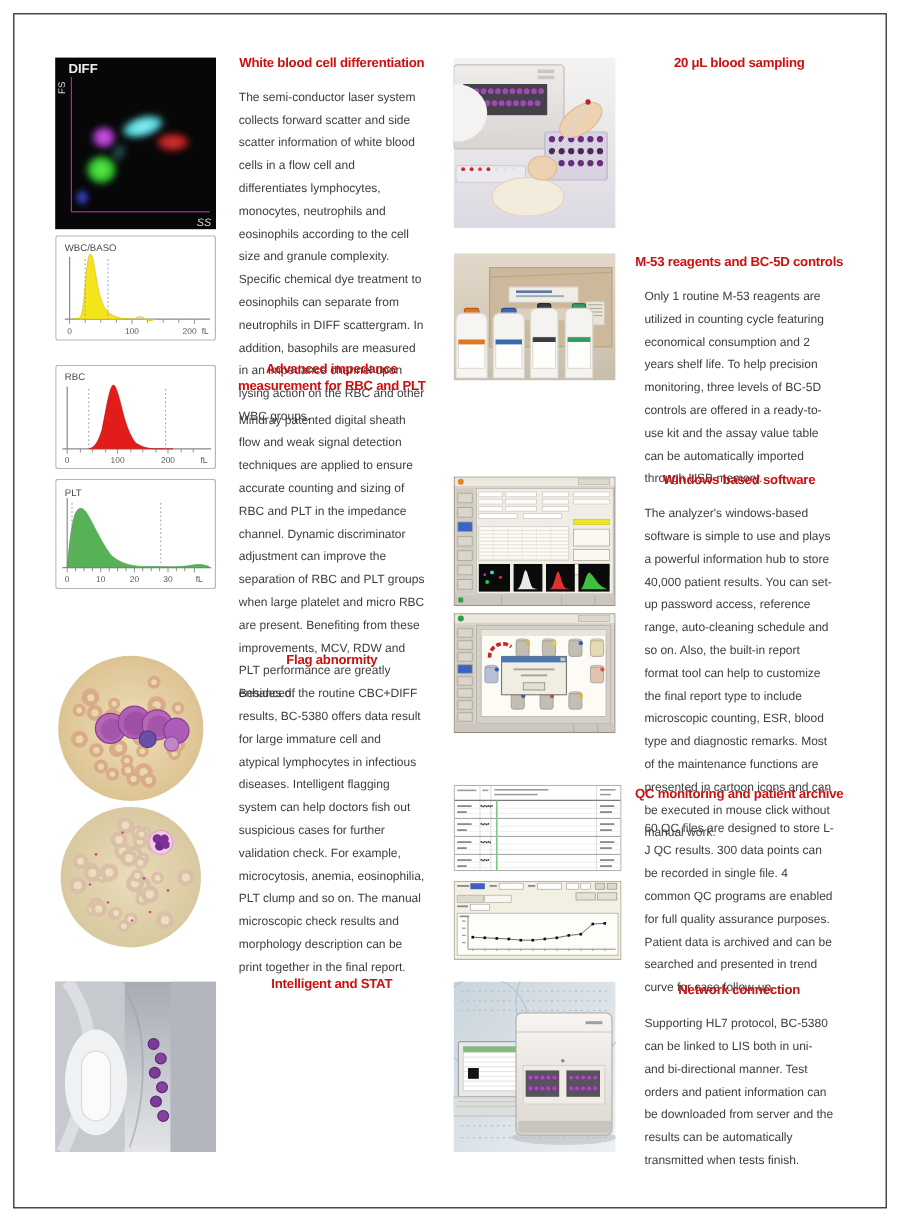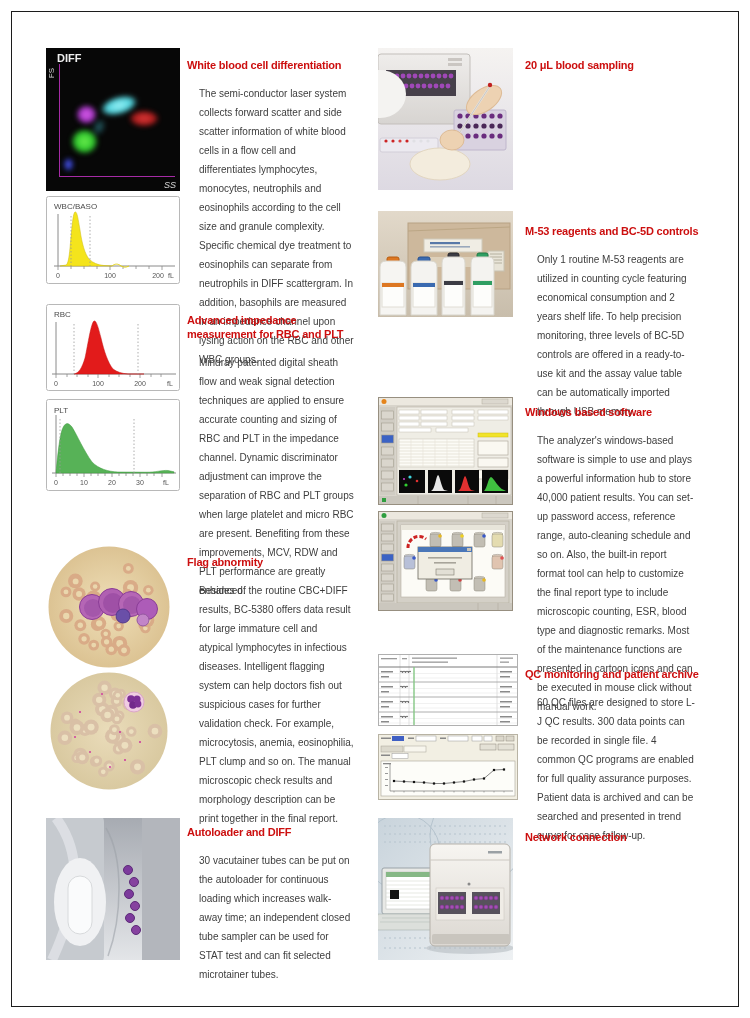--- a/index.html
+++ b/index.html
@@ -2,22 +2,22 @@
 <html><head>
 <meta charset="utf-8">
 <style>
   html,body{margin:0;padding:0;}
   body{width:750px;height:1018px;background:#ffffff;position:relative;
        font-family:"Liberation Sans",sans-serif;overflow:hidden;}
   .frame{position:absolute;left:11px;top:11px;right:11px;bottom:11px;
          border:1.5px solid #1c1c1c;pointer-events:none;}
   .abs{position:absolute;}
   .txt{position:absolute;}
-  .txt h3{margin:12px 0 7px 0;font-size:11px;line-height:14px;letter-spacing:-0.2px;
-          color:#cc0f0f;font-weight:bold;}
+  .txt h3{margin:0 0 7px 0;font-size:11px;line-height:14px;letter-spacing:-0.2px;
+          color:#cc0f0f;font-weight:bold;text-align:center;}
   .txt p{margin:12px;font-size:10px;line-height:19px;color:#3d3d3d;}
   
   .diff{background:#070707;overflow:hidden;}
   .diff .dt{position:absolute;left:11px;top:4px;color:#efefef;font-size:11px;font-weight:bold;text-align:right;}
   .diff .fs{position:absolute;left:1px;top:20px;color:#d8d8d8;font-size:8px;
             writing-mode:vertical-rl;transform:rotate(180deg);}
   .diff .ss{position:absolute;right:4px;bottom:1px;color:#d8d8d8;font-size:9px;font-style:italic;}
   .diff .ax-v{position:absolute;left:13px;top:16px;width:1px;height:112px;background:#a62ba6;}
   .diff .ax-h{position:absolute;left:13px;top:128px;width:116px;height:1px;background:#a62ba6;}
   .blob{position:absolute;border-radius:50%;filter:blur(2.5px);}
@@ -304,22 +304,21 @@
   <h3>Advanced impedance measurement for RBC and PLT</h3>
   <p>Mindray patented digital sheath flow and weak signal detection techniques are applied to ensure accurate counting and sizing of RBC and PLT in the impedance channel. Dynamic discriminator adjustment can improve the separation of RBC and PLT groups when large platelet and micro RBC are present. Benefiting from these improvements, MCV, RDW and PLT performance are greatly enhanced.</p>
 </div>
 
 <div class="txt" style="left:187px;top:543px;width:179px">
   <h3>Flag abnormity</h3>
   <p>Besides of the routine CBC+DIFF results, BC-5380 offers data result for large immature cell and atypical lymphocytes in infectious diseases. Intelligent flagging system can help doctors fish out suspicious cases for further validation check. For example, microcytosis, anemia, eosinophilia, PLT clump and so on. The manual microscopic check results and morphology description can be print together in the final report.</p>
 </div>
 
 <div class="txt" style="left:187px;top:813px;width:179px">
-  <h3>Autoloader and DIFF</h3>
-  <p>30 vacutainer tubes can be put on the autoloader for continuous loading which increases walk-away time; an independent closed tube sampler can be used for STAT test and can fit selected microtainer tubes.</p>
+  <h3>Intelligent and STAT</h3>
 </div>
 
 <svg class="abs" style="left:378px;top:48px" width="135" height="142" viewBox="0 0 135 142">
   <defs>
     <linearGradient id="sbg" x1="0" y1="0" x2="0" y2="1">
       <stop offset="0%" stop-color="#f5f3f1"></stop>
         <stop offset="100%" stop-color="#ddd9e2"></stop>
     </linearGradient>
     <linearGradient id="anag" x1="0" y1="0" x2="0" y2="1">
       <stop offset="0%" stop-color="#efedeb"></stop>
@@ -767,13 +766,14 @@
   <p>The analyzer's windows-based software is simple to use and plays a powerful information hub to store 40,000 patient results. You can set-up password access, reference range, auto-cleaning schedule and so on. Also, the built-in report format tool can help to customize the final report type to include microscopic counting, ESR, blood type and diagnostic remarks. Most of the maintenance functions are presented in cartoon icons and can be executed in mouse click without manual work.</p>
 </div>
 
 <div class="txt" style="left:525px;top:655px;width:182px">
   <h3>QC monitoring and patient archive</h3>
   <p>60 QC files are designed to store L-J QC results. 300 data points can be recorded in single file. 4 common QC programs are enabled for full quality assurance purposes. Patient data is archived and can be searched and presented in trend curve for case follow-up.</p>
 </div>
 
 <div class="txt" style="left:525px;top:818px;width:182px">
   <h3>Network connection</h3>
+  <p>Supporting HL7 protocol, BC-5380 can be linked to LIS both in uni- and bi-directional manner. Test orders and patient information can be downloaded from server and the results can be automatically transmitted when tests finish.</p>
 </div>
 
 </body></html>

